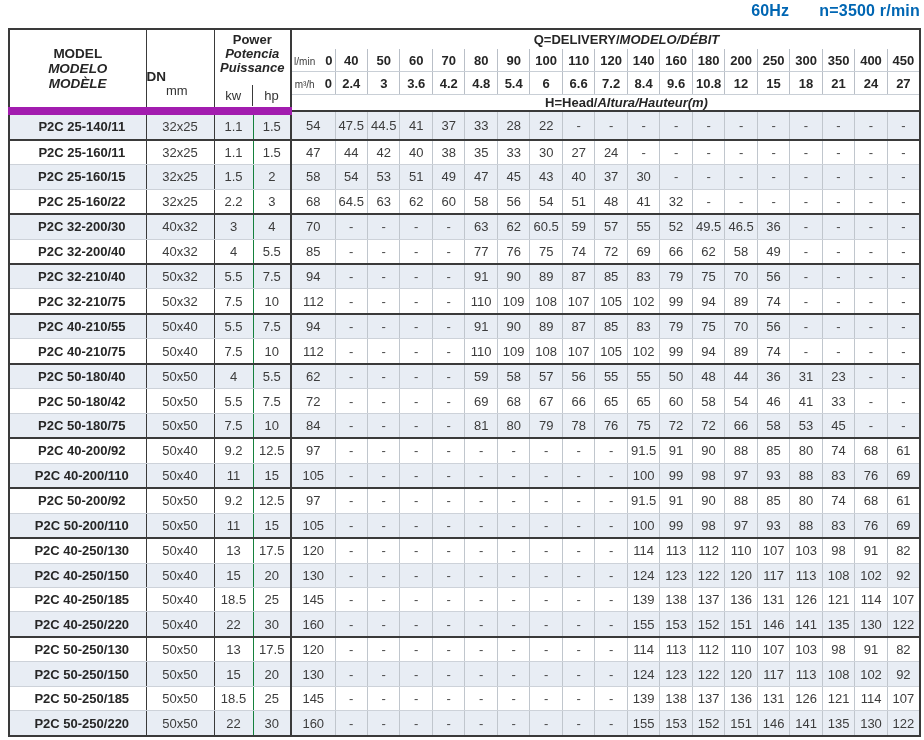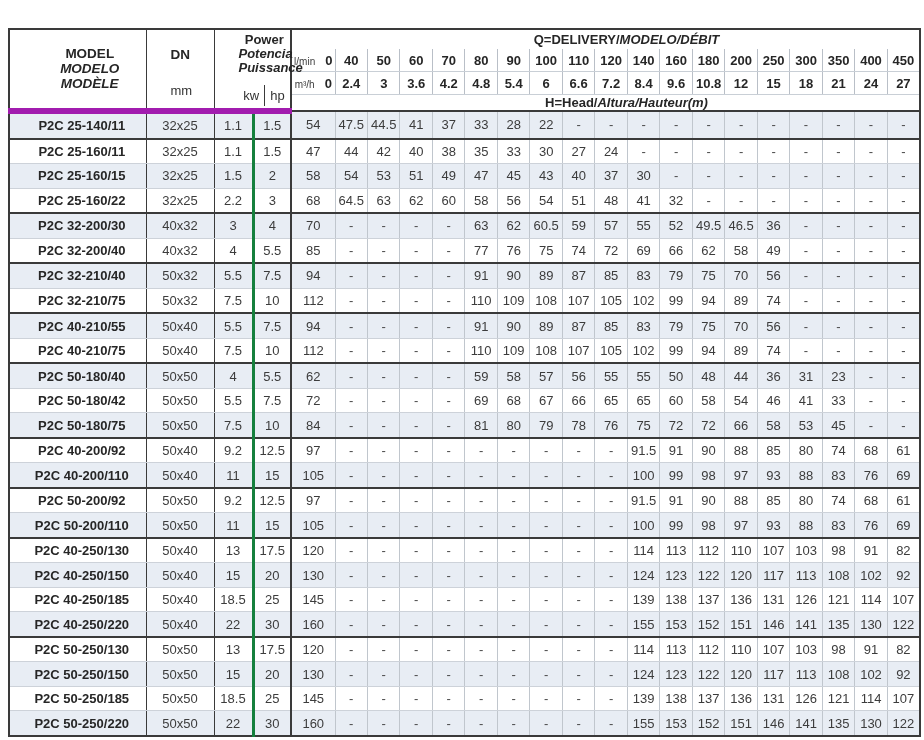--- a/index.html
+++ b/index.html
@@ -16,29 +16,29 @@
     position:absolute; left:8px; top:28px;
     width:913px; height:709px;
     border-collapse:collapse; table-layout:fixed;
     border:2px solid #3a3a3a;
   }
   th, td { padding:0; margin:0; }
 
   
   thead th { font-weight:700; color:#262626; vertical-align:middle; }
 
-  .model-h, .dn-h, .power-h { border-bottom:6px solid #a21caf; vertical-align:top;padding-left:24px; }
+  .model-h, .dn-h, .power-h { border-bottom:8px solid #a21caf; vertical-align:top; }
   .model-h { border-right:1px solid #3a3a3a; }
   .dn-h    { border-right:1px solid #3a3a3a; }
   .power-h { border-right:2px solid #3a3a3a; }
 
   .stack { height:76px; display:flex; flex-direction:column; align-items:center; justify-content:center; font-size:13.5px; line-height:15px; }
   .bi { font-style:italic; }
 
-  .dn-stack { height:76px; display:flex; flex-direction:column; align-items:flex-start; }
+  .dn-stack { height:76px; display:flex; align-items:center; }
   .dn-label { margin-top:17px; font-size:13.5px; }
   .dn-unit  { margin-top:auto; margin-bottom:8px; font-weight:400; font-size:13px; color:#333; }
 
   .power-stack { height:76px; display:flex; flex-direction:column; font-size:13px; line-height:14px; }
   .power-stack .pline { text-align:center; }
   .power-stack .pline:first-child { margin-top:3px; }
   .kw-hp { margin-top:auto; display:flex; height:21px; }
   .kw-hp span { flex:1; display:flex; align-items:center; justify-content:center; font-weight:400; font-size:13px; color:#333; }
   .kw-hp .hp-u { border-left:1px solid #3a3a3a; }
 
@@ -53,34 +53,38 @@
              text-align:center; padding-left:42px; border-bottom:2px solid #3a3a3a; }
 
   
   tbody td { height:22px; text-align:center; font-size:13px; color:#3c3c3c;
              border-bottom:1px solid #cdd2d9; white-space:nowrap; overflow:hidden; }
   tbody tr:nth-child(odd)  { background:#e8edf4; }
   tbody tr:nth-child(even) { background:#ffffff; }
 
   .model-c { font-weight:700; color:#262626; border-right:1px solid #3a3a3a;padding-left:8px; }
   .dn-c { border-right:1px solid #3a3a3a;margin-top:36px; }
-  .kw-c { border-right:3px solid #15803d;margin-top:12px; }
+  .kw-c { border-right:1px solid #15803d;margin-top:12px; }
   .hp-c { border-right:2px solid #3a3a3a; }
   .q-c  { border-left:1px solid #c0c6cd; }
   .q0-c { border-left:none; }
   .dash { color:#4a4a4a; }
 
   tr.group-end td { border-bottom:2px solid #3a3a3a; }
   tbody tr:last-child td { border-bottom:none; }
 </style>
 </head>
 <body>
 
 <div class="page">
 
+  <div class="top-labels">
+    <span>60Hz</span>
+    <span>n=3500 r/min</span>
+  </div>
 
   <table class="pump-table">
     <colgroup>
       <col style="width:137px">
         <col style="width:68px">
         <col style="width:39px">
         <col style="width:38px">
       <col style="width:44px">
       <col>
         <col>

